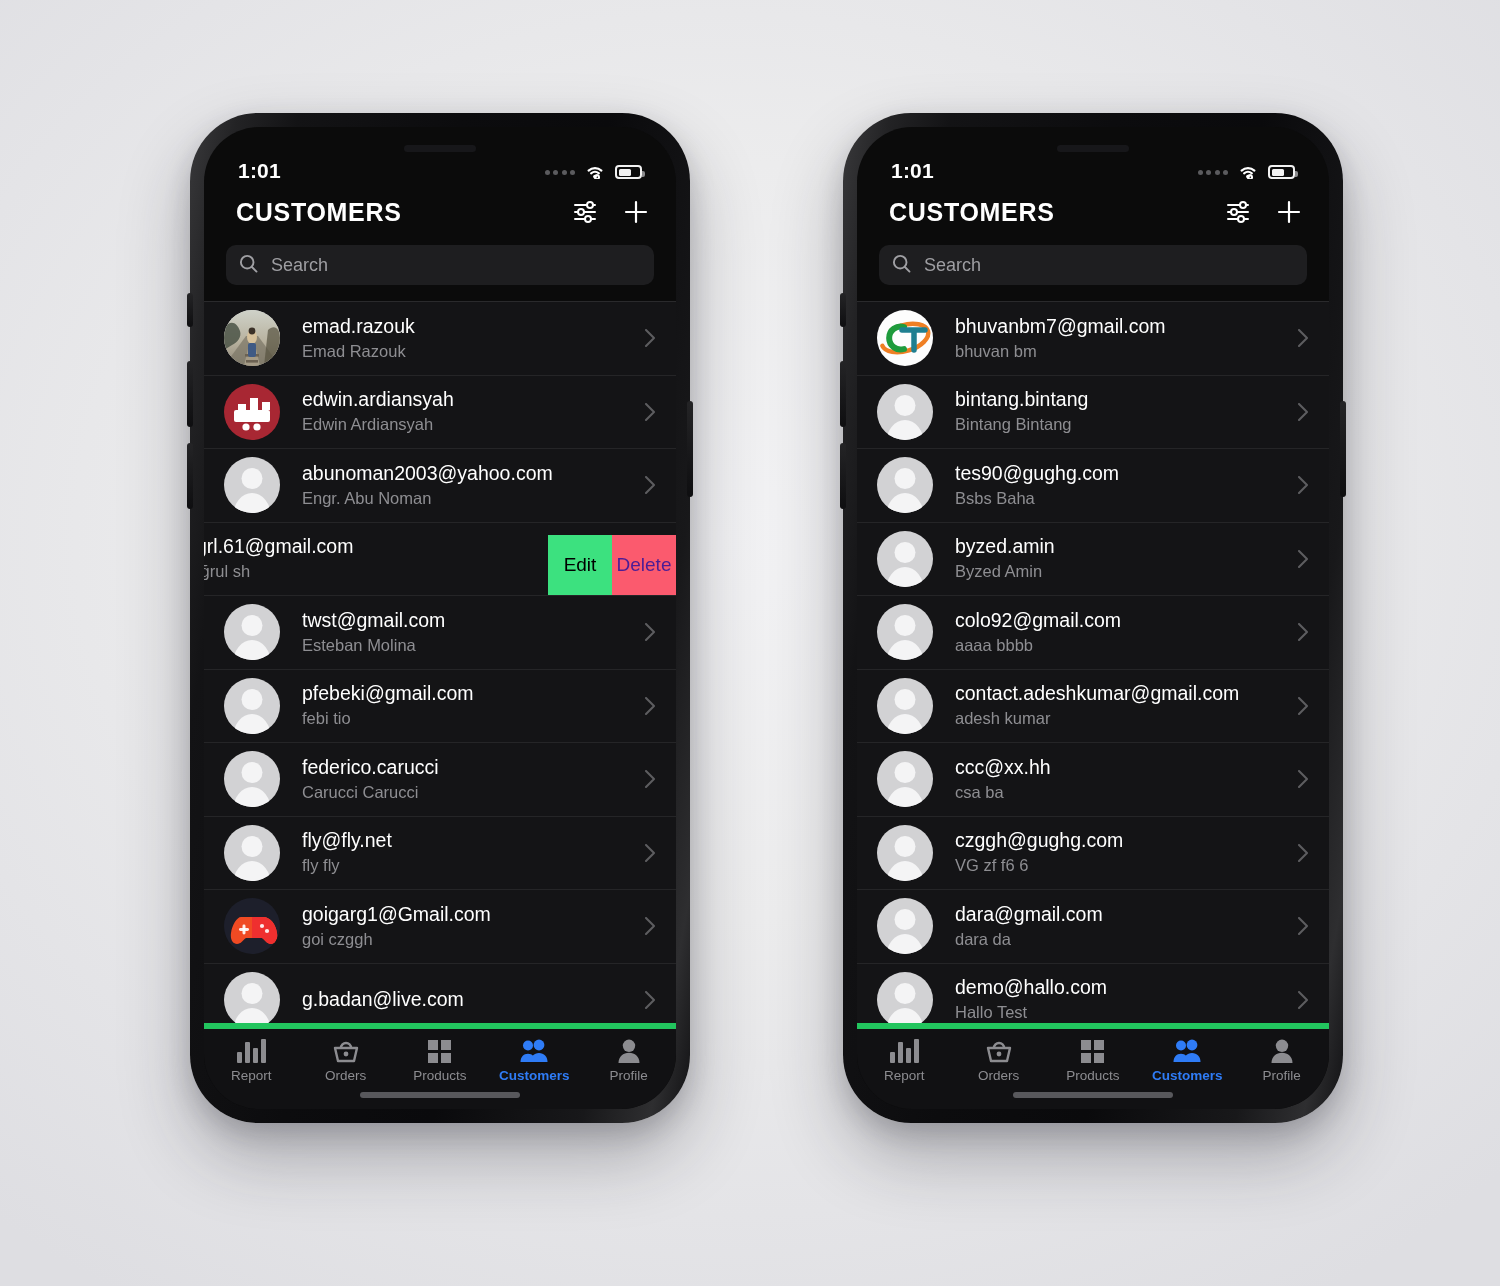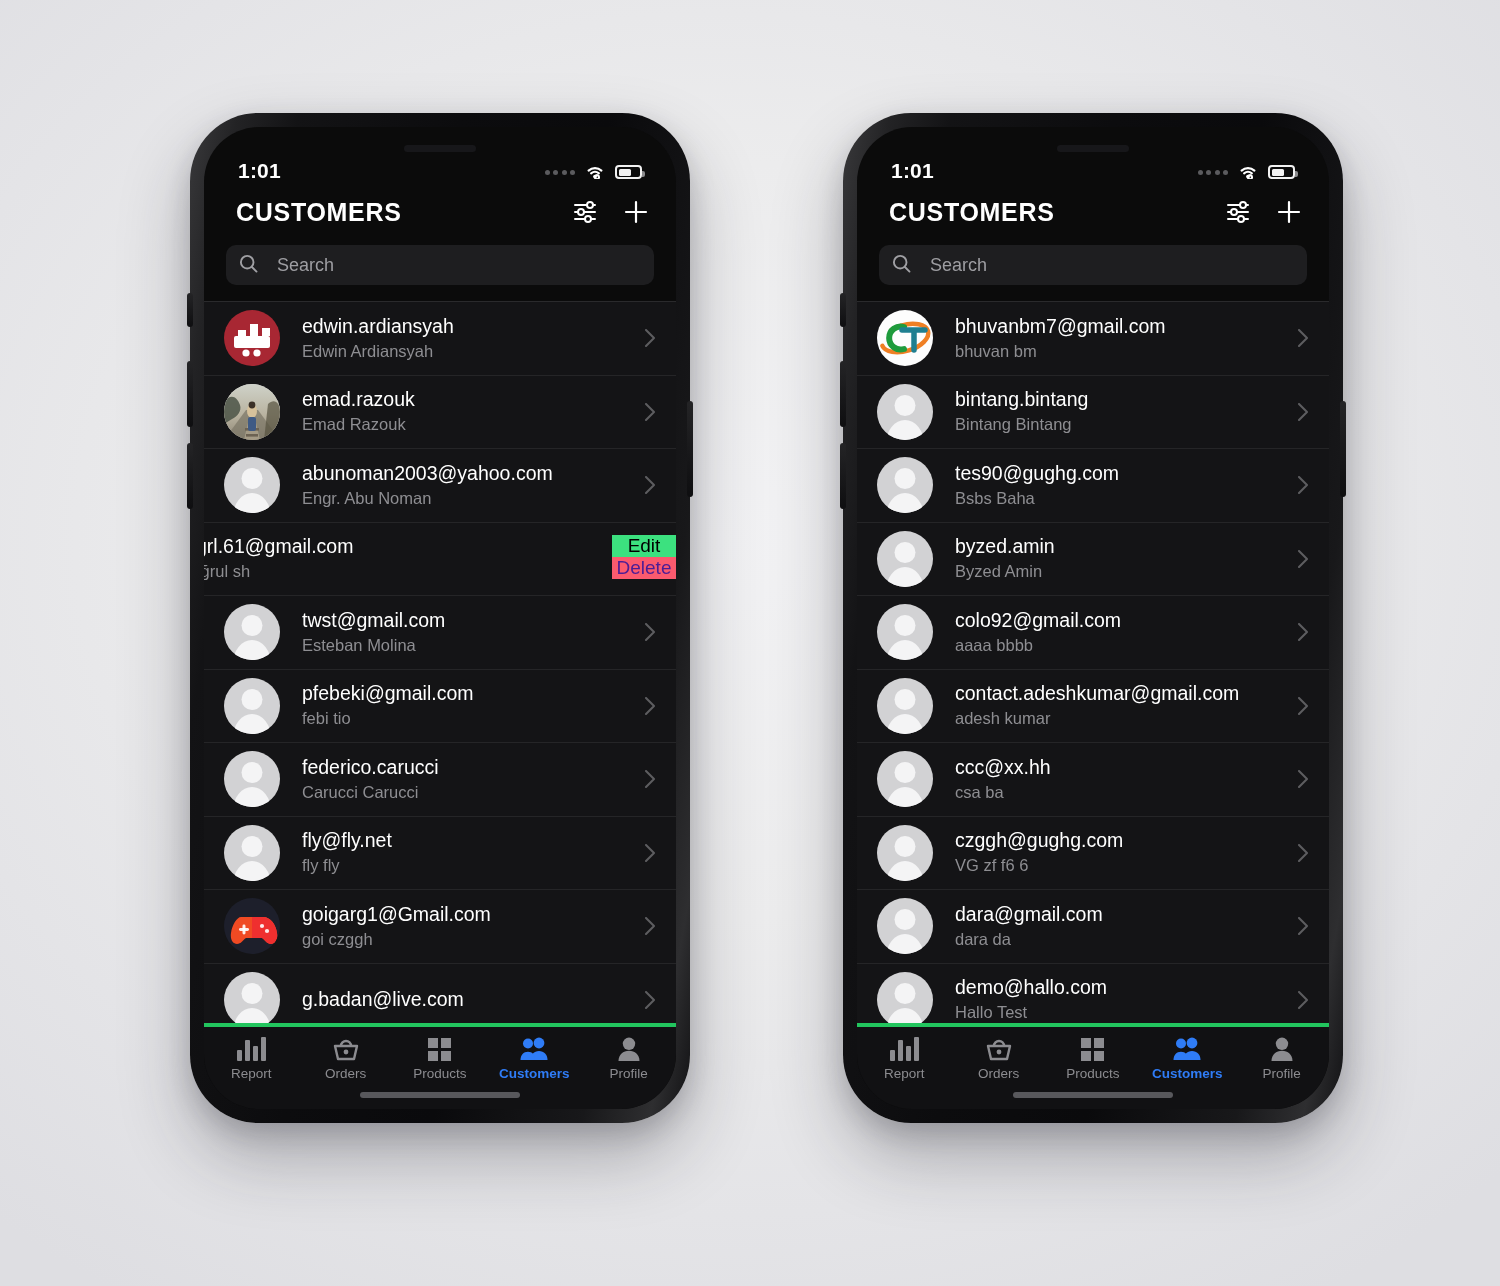--- a/index.html
+++ b/index.html
@@ -86,21 +86,21 @@
   .nav-title {
     color: #fff; font-size: 25px; font-weight: bold; letter-spacing: 0.7px;
   }
   .nav-actions { display: flex; align-items: center; gap: 28px; }
   .icon-btn { display: flex; align-items: center; justify-content: center; cursor: pointer; }
 
   
   .searchwrap { flex: 0 0 60px; padding: 4px 22px 12px 22px; }
   .searchbar {
     height: 40px; background: #1e1e20; border-radius: 10px;
-    display: flex; align-items: center; gap: 19px; padding: 0 13px;
+    display: flex; align-items: center; gap: 13px; padding: 0 13px;
   }
   .search-ph { color: #9e9ea2; font-size: 18px; }
 
   
   .list {
     flex: 1 1 auto; overflow: hidden; position: relative;
     border-top: 1px solid #2a2a2c;
   }
   .row {
     position: relative;
@@ -140,34 +140,33 @@
     white-space: nowrap; overflow: hidden;
   }
   .chev { flex: 0 0 auto; width: 20px; display: flex; justify-content: center; opacity: .55; }
 
   
   .row.swiped { padding-left: 0; }
   .row.swiped .rowtext { padding-left: 0; margin-left: -8px; }
   .swipe-actions {
     position: absolute; right: 0; top: 12px; bottom: 0;
     display: flex;
-    flex-direction: column;
   }
   .swipe-btn {
     width: 64px; display: flex; align-items: center; justify-content: center;
     font-size: 19px; cursor: pointer;
   }
   .swipe-btn.edit   { background: #3ce17f; color: #000; }
   .swipe-btn.delete { background: #fb5a6e; color: #4c1d95; }
 
   
   .tabbar {
     flex: 0 0 86px;
     background: #111113;
-    border-top: 4px solid #22c55e;
+    border-top: 6px solid #22c55e;
     display: flex; align-items: flex-start; justify-content: space-around;
     padding-top: 9px;
     position: relative;
   }
   .tab { display: flex; flex-direction: column; align-items: center; gap: 5px; width: 88px; cursor: pointer; }
   .tab-label { font-size: 13.5px; color: #8c8c90; }
   .tab.active .tab-label { color: #2f7cf6; font-weight: bold; }
   .tab-ico { height: 25px; display: flex; align-items: flex-end; }
   .homebar {
     position: absolute; bottom: 11px; left: 50%; transform: translateX(-50%);
@@ -232,39 +231,20 @@
         <div class="searchwrap">
           <div class="searchbar">
             <span><svg viewBox="0 0 19 19" width="19" height="19">
                 <circle cx="8.2" cy="8.2" r="6.3" stroke="#a0a0a4" stroke-width="1.9" fill="none"></circle>
                 <line x1="12.9" y1="13" x2="17.5" y2="17.6" stroke="#a0a0a4" stroke-width="1.9" stroke-linecap="round"></line>
               </svg></span>
             <span class="search-ph">Search</span>
           </div>
         </div>
         <div class="list">
-          <div class="row">
-            <div class="avatar" style="background:#a82733">
-              <svg viewBox="0 0 56 56" width="56" height="56">
-                <rect x="10" y="26" width="36" height="12" rx="2" fill="#fff"></rect>
-                <path d="M14 26v-6h8v6zM26 26V14h8v12zM38 26v-8h8v8z" fill="#fff"></path>
-                <circle cx="22" cy="43" r="3.6" fill="#fff"></circle>
-                <circle cx="33" cy="43" r="3.6" fill="#fff"></circle>
-              </svg>
-            </div>
-            <div class="rowtext">
-              <div class="row-title">edwin.ardiansyah</div>
-              <div class="row-sub">Edwin Ardiansyah</div>
-            </div>
-            <span class="chev">
-              <svg viewBox="0 0 12 20" width="12" height="20">
-                <polyline points="2,2 10,10 2,18" stroke="#9a9a9e" stroke-width="2" fill="none" stroke-linecap="round" stroke-linejoin="round"></polyline>
-              </svg>
-            </span>
-          </div>
           <div class="row">
             <div class="avatar">
               <svg viewBox="0 0 56 56" width="56" height="56">
                 <defs>
                   <linearGradient id="skyg" x1="0" y1="0" x2="0" y2="1">
                     <stop offset="0" stop-color="#cfd2c9"></stop>
                     <stop offset="0.55" stop-color="#b9b3a0"></stop>
                     <stop offset="1" stop-color="#8e8676"></stop>
                   </linearGradient>
                 </defs>
@@ -284,20 +264,39 @@
               <div class="row-title">emad.razouk</div>
               <div class="row-sub">Emad Razouk</div>
             </div>
             <span class="chev">
               <svg viewBox="0 0 12 20" width="12" height="20">
                 <polyline points="2,2 10,10 2,18" stroke="#9a9a9e" stroke-width="2" fill="none" stroke-linecap="round" stroke-linejoin="round"></polyline>
               </svg>
             </span>
           </div>
           <div class="row">
+            <div class="avatar" style="background:#a82733">
+              <svg viewBox="0 0 56 56" width="56" height="56">
+                <rect x="10" y="26" width="36" height="12" rx="2" fill="#fff"></rect>
+                <path d="M14 26v-6h8v6zM26 26V14h8v12zM38 26v-8h8v8z" fill="#fff"></path>
+                <circle cx="22" cy="43" r="3.6" fill="#fff"></circle>
+                <circle cx="33" cy="43" r="3.6" fill="#fff"></circle>
+              </svg>
+            </div>
+            <div class="rowtext">
+              <div class="row-title">edwin.ardiansyah</div>
+              <div class="row-sub">Edwin Ardiansyah</div>
+            </div>
+            <span class="chev">
+              <svg viewBox="0 0 12 20" width="12" height="20">
+                <polyline points="2,2 10,10 2,18" stroke="#9a9a9e" stroke-width="2" fill="none" stroke-linecap="round" stroke-linejoin="round"></polyline>
+              </svg>
+            </span>
+          </div>
+          <div class="row">
             <div class="avatar default"></div>
             <div class="rowtext">
               <div class="row-title">abunoman2003@yahoo.com</div>
               <div class="row-sub">Engr. Abu Noman</div>
             </div>
             <span class="chev">
               <svg viewBox="0 0 12 20" width="12" height="20">
                 <polyline points="2,2 10,10 2,18" stroke="#9a9a9e" stroke-width="2" fill="none" stroke-linecap="round" stroke-linejoin="round"></polyline>
               </svg>
             </span>

